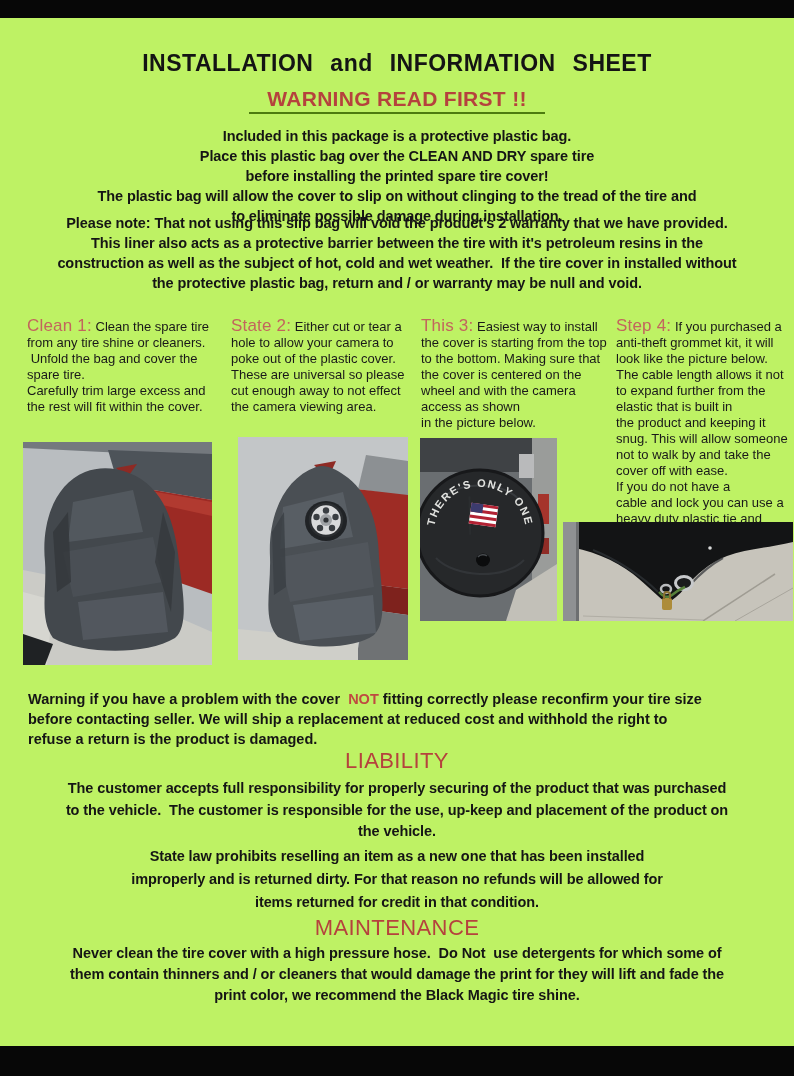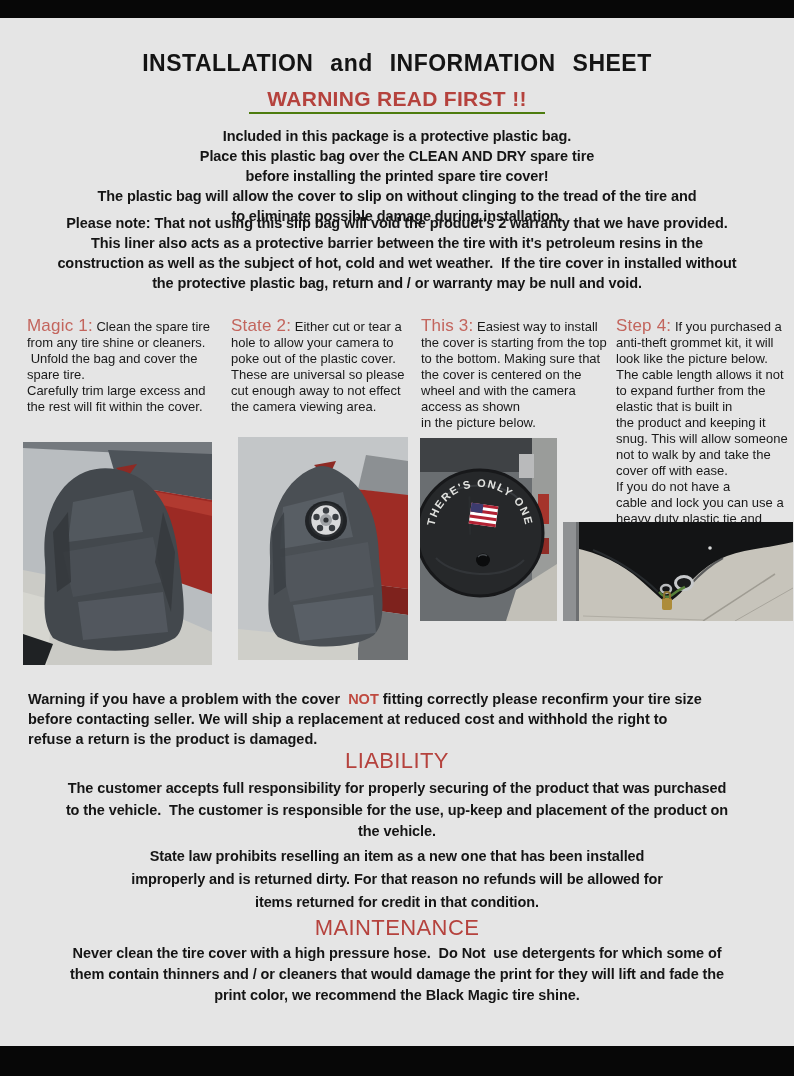--- a/index.html
+++ b/index.html
@@ -1,18 +1,18 @@
 <!DOCTYPE html>
 <html><head>
 <meta charset="utf-8">
 <style>
   html,body{margin:0;padding:0;background:#ffffff;}
   .sheet{
     position:relative;width:794px;height:1076px;margin:0 auto;
-    background:#e5e5e5;overflow:hidden;
+    background:#bef264;overflow:hidden;
     font-family:"Liberation Sans","DejaVu Sans",sans-serif;
     color:#161616;
   }
   .bar{position:absolute;left:0;width:794px;background:#070707;}
   .bar.top{top:0;height:18px;}
   .bar.bottom{top:1046px;height:30px;}
 
   .title{
     position:absolute;top:50px;left:0;width:794px;margin:0;
     text-align:center;font-size:23px;font-weight:bold;color:#141414;
@@ -77,21 +77,21 @@
   <div class="para intro-a">Included in this package is a protective plastic bag.
 Place this plastic bag over the CLEAN AND DRY spare tire
 before installing the printed spare tire cover!
 The plastic bag will allow the cover to slip on without clinging to the tread of the tire and
 to eliminate possible damage during installation.</div>
   <div class="para intro-b">Please note: That not using this slip bag will void the product's 2 warranty that we have provided.
 This liner also acts as a protective barrier between the tire with it's petroleum resins in the
 construction as well as the subject of hot, cold and wet weather.  If the tire cover in installed without
 the protective plastic bag, return and / or warranty may be null and void.</div>
 
-  <div class="step step1"><span class="slabel">Magic 1:</span><span class="stext"> Clean the spare tire from any tire shine or cleaners.
+  <div class="step step1"><span class="slabel">Clean 1:</span><span class="stext"> Clean the spare tire from any tire shine or cleaners.
  Unfold the bag and cover the spare tire.
 Carefully trim large excess and the rest will fit within the cover.</span></div>
   <div class="step step2"><span class="slabel">State 2:</span><span class="stext"> Either cut or tear a hole to allow your camera to poke out of the plastic cover. These are universal so please cut enough away to not effect the camera viewing area.</span></div>
   <div class="step step3"><span class="slabel">This 3:</span><span class="stext"> Easiest way to install the cover is starting from the top to the bottom. Making sure that the cover is centered on the wheel and with the camera access as shown
 in the picture below.</span></div>
   <div class="step step4"><span class="slabel">Step 4:</span><span class="stext"> If you purchased a anti-theft grommet kit, it will look like the picture below. The cable length allows it not to expand further from the elastic that is built in
 the product and keeping it snug. This will allow someone not to walk by and take the cover off with ease.
 If you do not have a
 cable and lock you can use a heavy duty plastic tie and draw it tight.</span></div>
 

